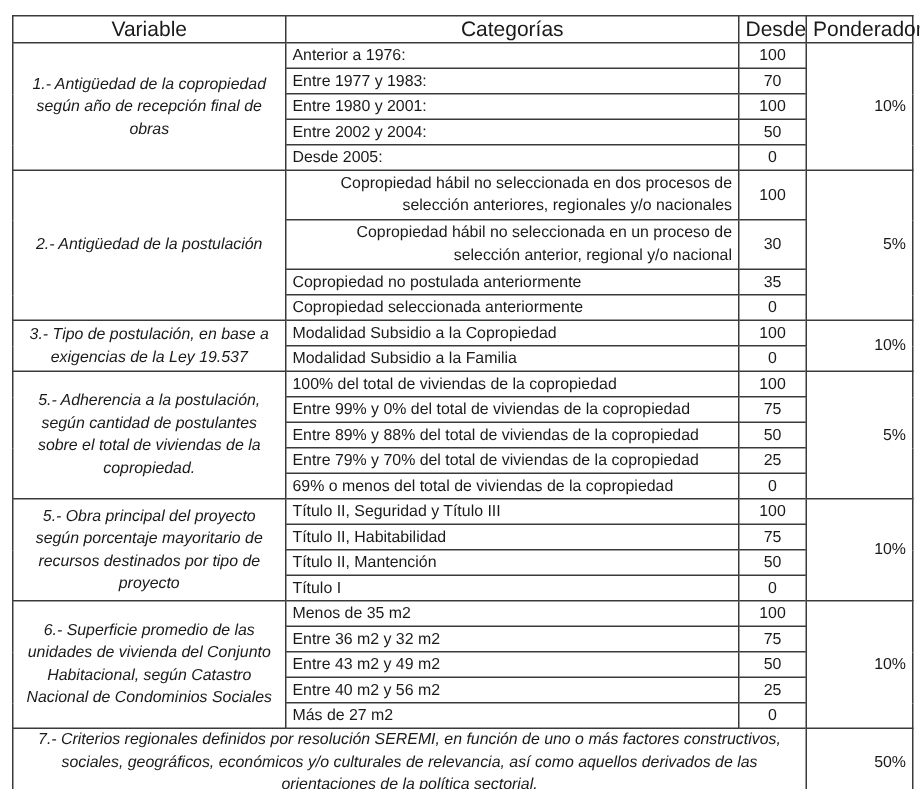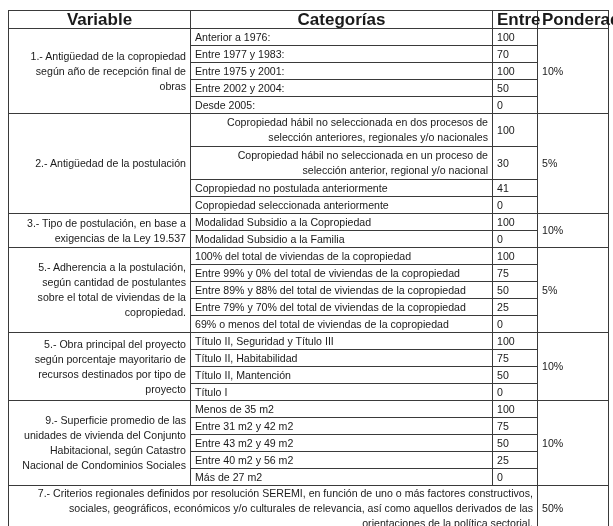--- a/index.html
+++ b/index.html
@@ -13,68 +13,68 @@
       color: #1a1a1a;
       table-layout: fixed;
     }
     table.grid td, table.grid th {
       border: 1px solid #3a3a3a;
       padding: 0 4px;
       line-height: 15px;
       vertical-align: middle;
     }
     table.grid th {
-      font-weight: bold;
+      font-weight: normal;
       text-align: center;
       height: 17px;
-      font-size: 17px;
+      font-size: 14px;
     }
-    td.var { text-align: right; line-height: 15.5px; }
+    td.var { text-align: center; line-height: 15.5px; font-style: italic; }
     td.cat { text-align: left; height: 16px; }
     td.cat.two { height: 32px; line-height: 15px; text-align: right; }
-    td.pts { text-align: left; }
-    td.pond { text-align: left; }
+    td.pts { text-align: center; }
+    td.pond { text-align: right; }
     td.wide { line-height: 15.5px; padding-top: 1px; padding-bottom: 1px; }
     col.c1 { width: 182px; }
     col.c2 { width: 302px; }
     col.c3 { width: 45px; }
     col.c4 { width: 71px; }
   </style>
 </head>
 <body>
 
 <table class="grid">
   <colgroup>
       <col class="c1">
       <col class="c2">
       <col class="c3">
       <col class="c4">
     </colgroup>
   <thead>
     <tr>
       <th>Variable</th>
       <th>Categorías</th>
-      <th>Entre</th>
+      <th>Desde</th>
       <th>Ponderador</th>
     </tr>
   </thead>
   <tbody>
 
     <tr>
       <td class="var" rowspan="5">1.- Antigüedad de la copropiedad según año de recepción final de obras</td>
       <td class="cat">Anterior a 1976:</td>
       <td class="pts">100</td>
       <td class="pond" rowspan="5">10%</td>
     </tr>
     <tr>
       <td class="cat">Entre 1977 y 1983:</td>
       <td class="pts">70</td>
     </tr>
     <tr>
-      <td class="cat">Entre 1975 y 2001:</td>
+      <td class="cat">Entre 1980 y 2001:</td>
       <td class="pts">100</td>
     </tr>
     <tr>
       <td class="cat">Entre 2002 y 2004:</td>
       <td class="pts">50</td>
     </tr>
     <tr>
       <td class="cat">Desde 2005:</td>
       <td class="pts">0</td>
     </tr>
@@ -84,21 +84,21 @@
       <td class="cat two">Copropiedad hábil no seleccionada en dos procesos de selección anteriores, regionales y/o nacionales</td>
       <td class="pts">100</td>
       <td class="pond" rowspan="4">5%</td>
     </tr>
     <tr>
       <td class="cat two">Copropiedad hábil no seleccionada en un proceso de selección anterior, regional y/o nacional</td>
       <td class="pts">30</td>
     </tr>
     <tr>
       <td class="cat">Copropiedad no postulada anteriormente</td>
-      <td class="pts">41</td>
+      <td class="pts">35</td>
     </tr>
     <tr>
       <td class="cat">Copropiedad seleccionada anteriormente</td>
       <td class="pts">0</td>
     </tr>
 
     <tr>
       <td class="var" rowspan="2">3.- Tipo de postulación, en base a exigencias de la Ley 19.537</td>
       <td class="cat">Modalidad Subsidio a la Copropiedad</td>
       <td class="pts">100</td>
@@ -145,27 +145,27 @@
     <tr>
       <td class="cat">Título II, Mantención</td>
       <td class="pts">50</td>
     </tr>
     <tr>
       <td class="cat">Título I</td>
       <td class="pts">0</td>
     </tr>
 
     <tr>
-      <td class="var" rowspan="5">9.- Superficie promedio de las unidades de vivienda del Conjunto Habitacional, según Catastro Nacional de Condominios Sociales</td>
+      <td class="var" rowspan="5">6.- Superficie promedio de las unidades de vivienda del Conjunto Habitacional, según Catastro Nacional de Condominios Sociales</td>
       <td class="cat">Menos de 35 m2</td>
       <td class="pts">100</td>
       <td class="pond" rowspan="5">10%</td>
     </tr>
     <tr>
-      <td class="cat">Entre 31 m2 y 42 m2</td>
+      <td class="cat">Entre 36 m2 y 32 m2</td>
       <td class="pts">75</td>
     </tr>
     <tr>
       <td class="cat">Entre 43 m2 y 49 m2</td>
       <td class="pts">50</td>
     </tr>
     <tr>
       <td class="cat">Entre 40 m2 y 56 m2</td>
       <td class="pts">25</td>
     </tr>

